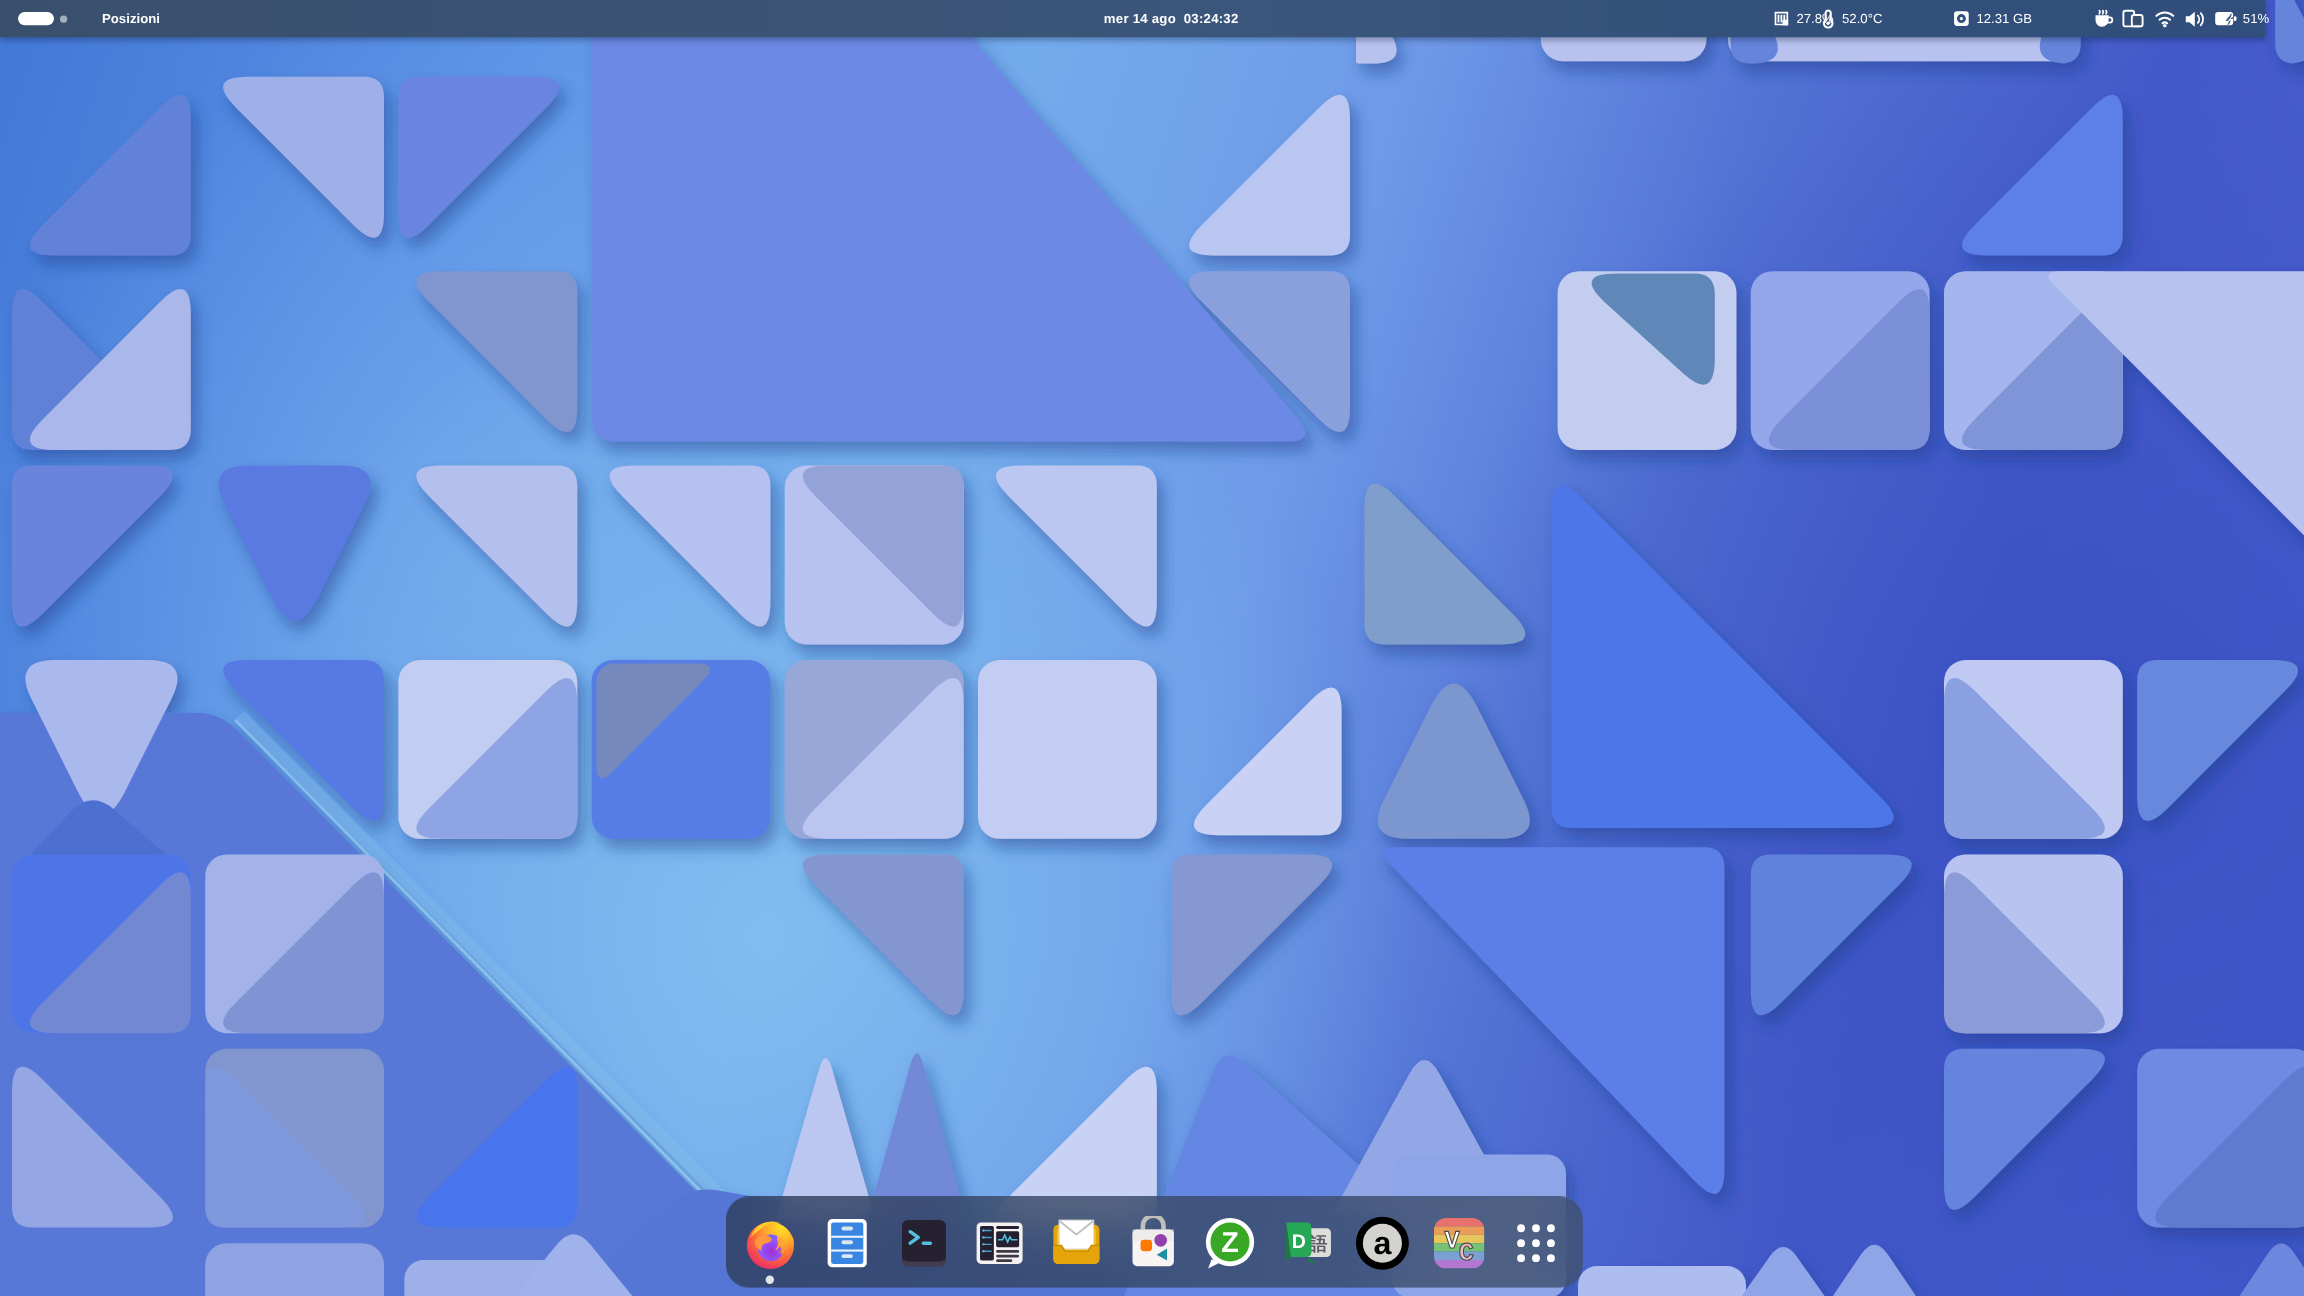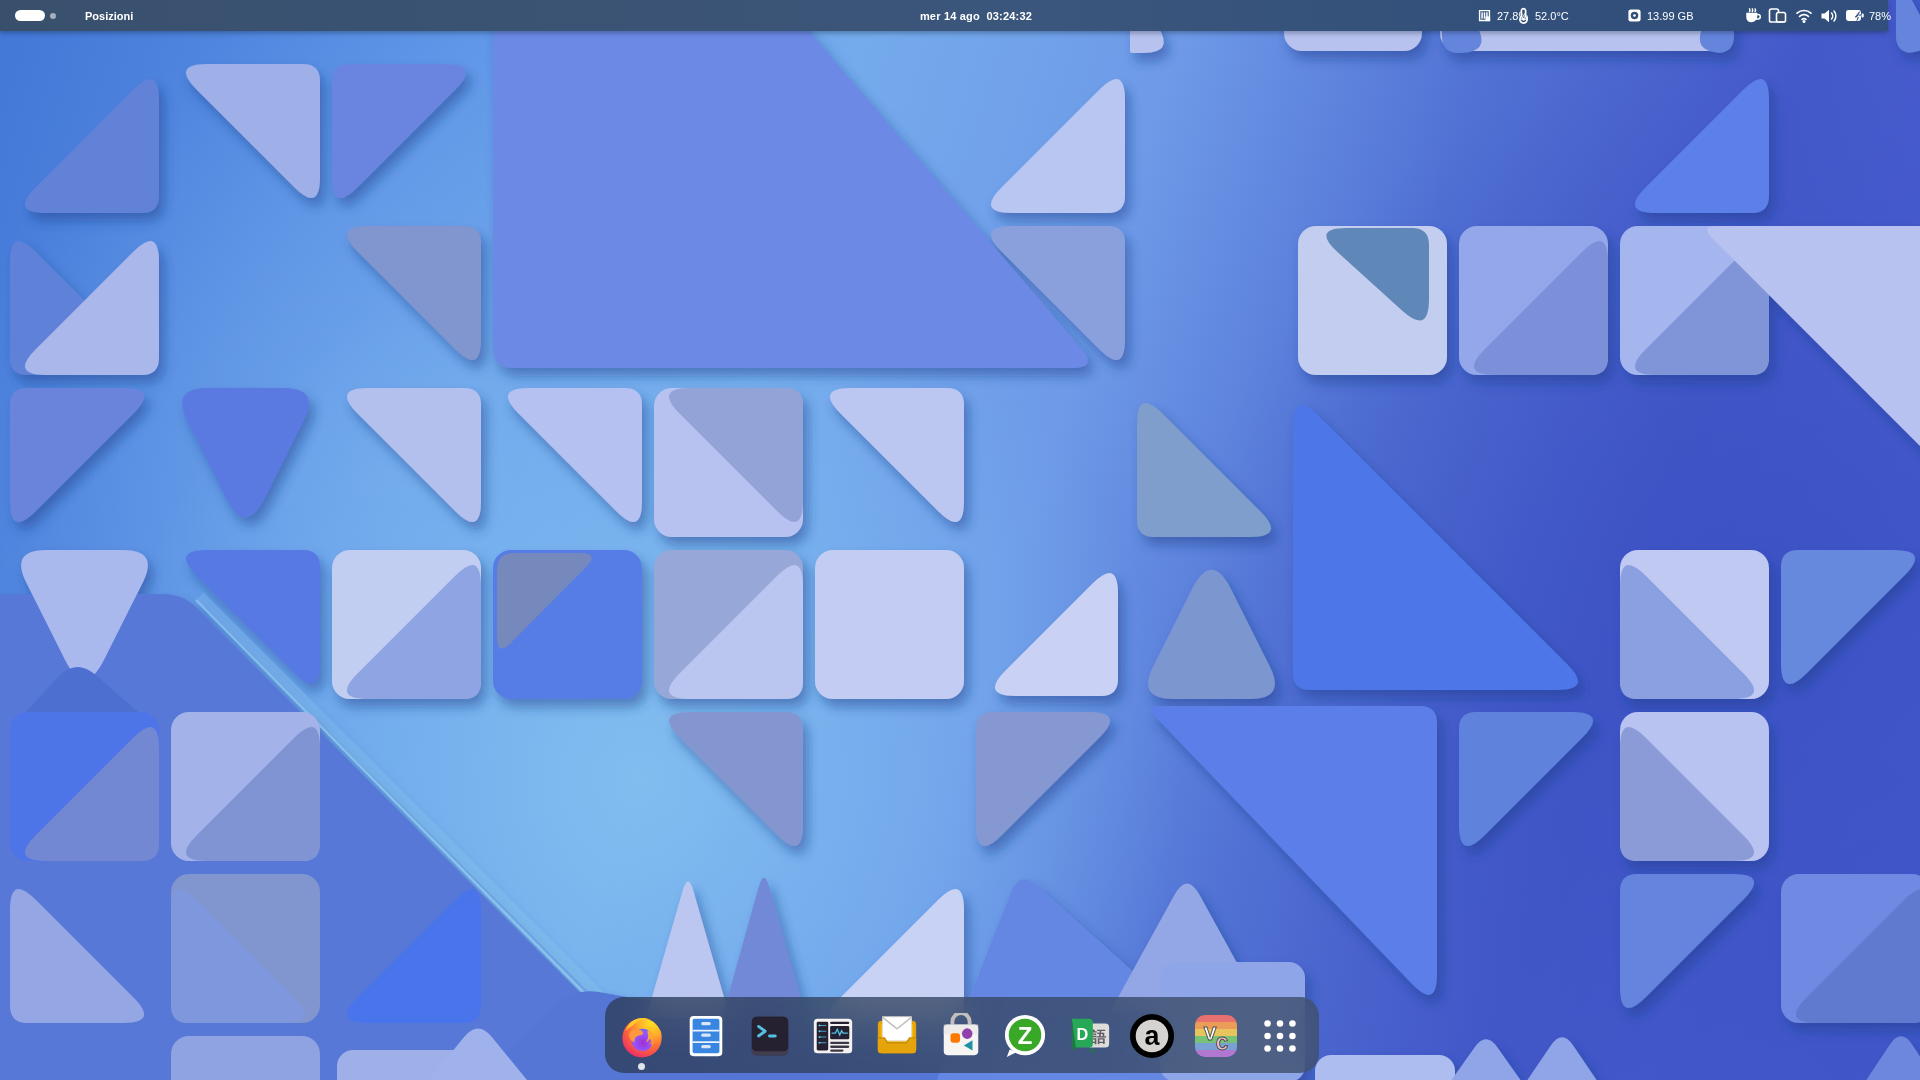--- a/index.html
+++ b/index.html
@@ -173,21 +173,21 @@
           </g>
         </svg>
     <span class="stat">52.0°C</span>
   </div>
   <div class="item" style="left:1627px;">
     <svg class="sic" width="15" height="15" viewBox="0 0 16 16">
       <rect x="1.5" y="1.5" width="13" height="13" rx="2.5" fill="#fff"></rect>
       <circle cx="8" cy="8" r="4" fill="#33517c"></circle>
           <circle cx="8" cy="8" r="1.4" fill="#fff"></circle>
         </svg>
-    <span class="stat">13.99 GB</span>
+    <span class="stat">12.31 GB</span>
   </div>
   <div class="item" style="left:1743px;">
     <svg width="19" height="17" viewBox="0 0 19 17">
           <g fill="none" stroke="#fff" stroke-width="1.5" stroke-linecap="round">
       <path d="M4 6.5h9.5v3a5 5 0 0 1-5 5h-.5a4.7 4.7 0 0 1-4-4.8z" fill="#fff"></path>
       <path d="M13.5 7.5h1.6a2.2 2.2 0 0 1 0 4.4h-1.9"></path>
       <path d="M6.5 4.5c.8-1 .8-1.6 0-2.6M9.3 4.5c.8-1 .8-1.6 0-2.6M12.1 4.5c.8-1 .8-1.6 0-2.6"></path>
           </g>
         </svg>
   </div>
@@ -221,21 +221,21 @@
           </g>
         </svg>
   </div>
   <div class="item" style="left:1845px;">
     <svg width="20" height="17" viewBox="0 0 20 17">
       <rect x="1" y="3" width="15" height="11" rx="2.4" fill="#fff"></rect>
       <rect x="16.5" y="6.5" width="2.2" height="4" rx="1" fill="#fff"></rect>
       <path d="M13.2 8.2l3.2-.6-4.6 6 1.4-4-3.2.6 4.6-5.6z" fill="#33517c" stroke="#33517c" stroke-width=".6"></path>
       <path d="M14 9l2.4-.4-3.4 4.4 1-3-2.4.4 3.4-4z" fill="#fff"></path>
         </svg>
-    <span class="stat" style="margin-left:4px;">78%</span>
+    <span class="stat" style="margin-left:4px;">51%</span>
   </div>
 </div>
 
 <div id="dock"></div>
 
 <svg class="di" style="left:619px" viewBox="0 0 48 48">
  <defs>
   <radialGradient id="ffo" cx="34" cy="10" r="42" gradientUnits="userSpaceOnUse">
    <stop offset="0" stop-color="#ffe226"></stop>
           <stop offset=".3" stop-color="#ffb129"></stop>

